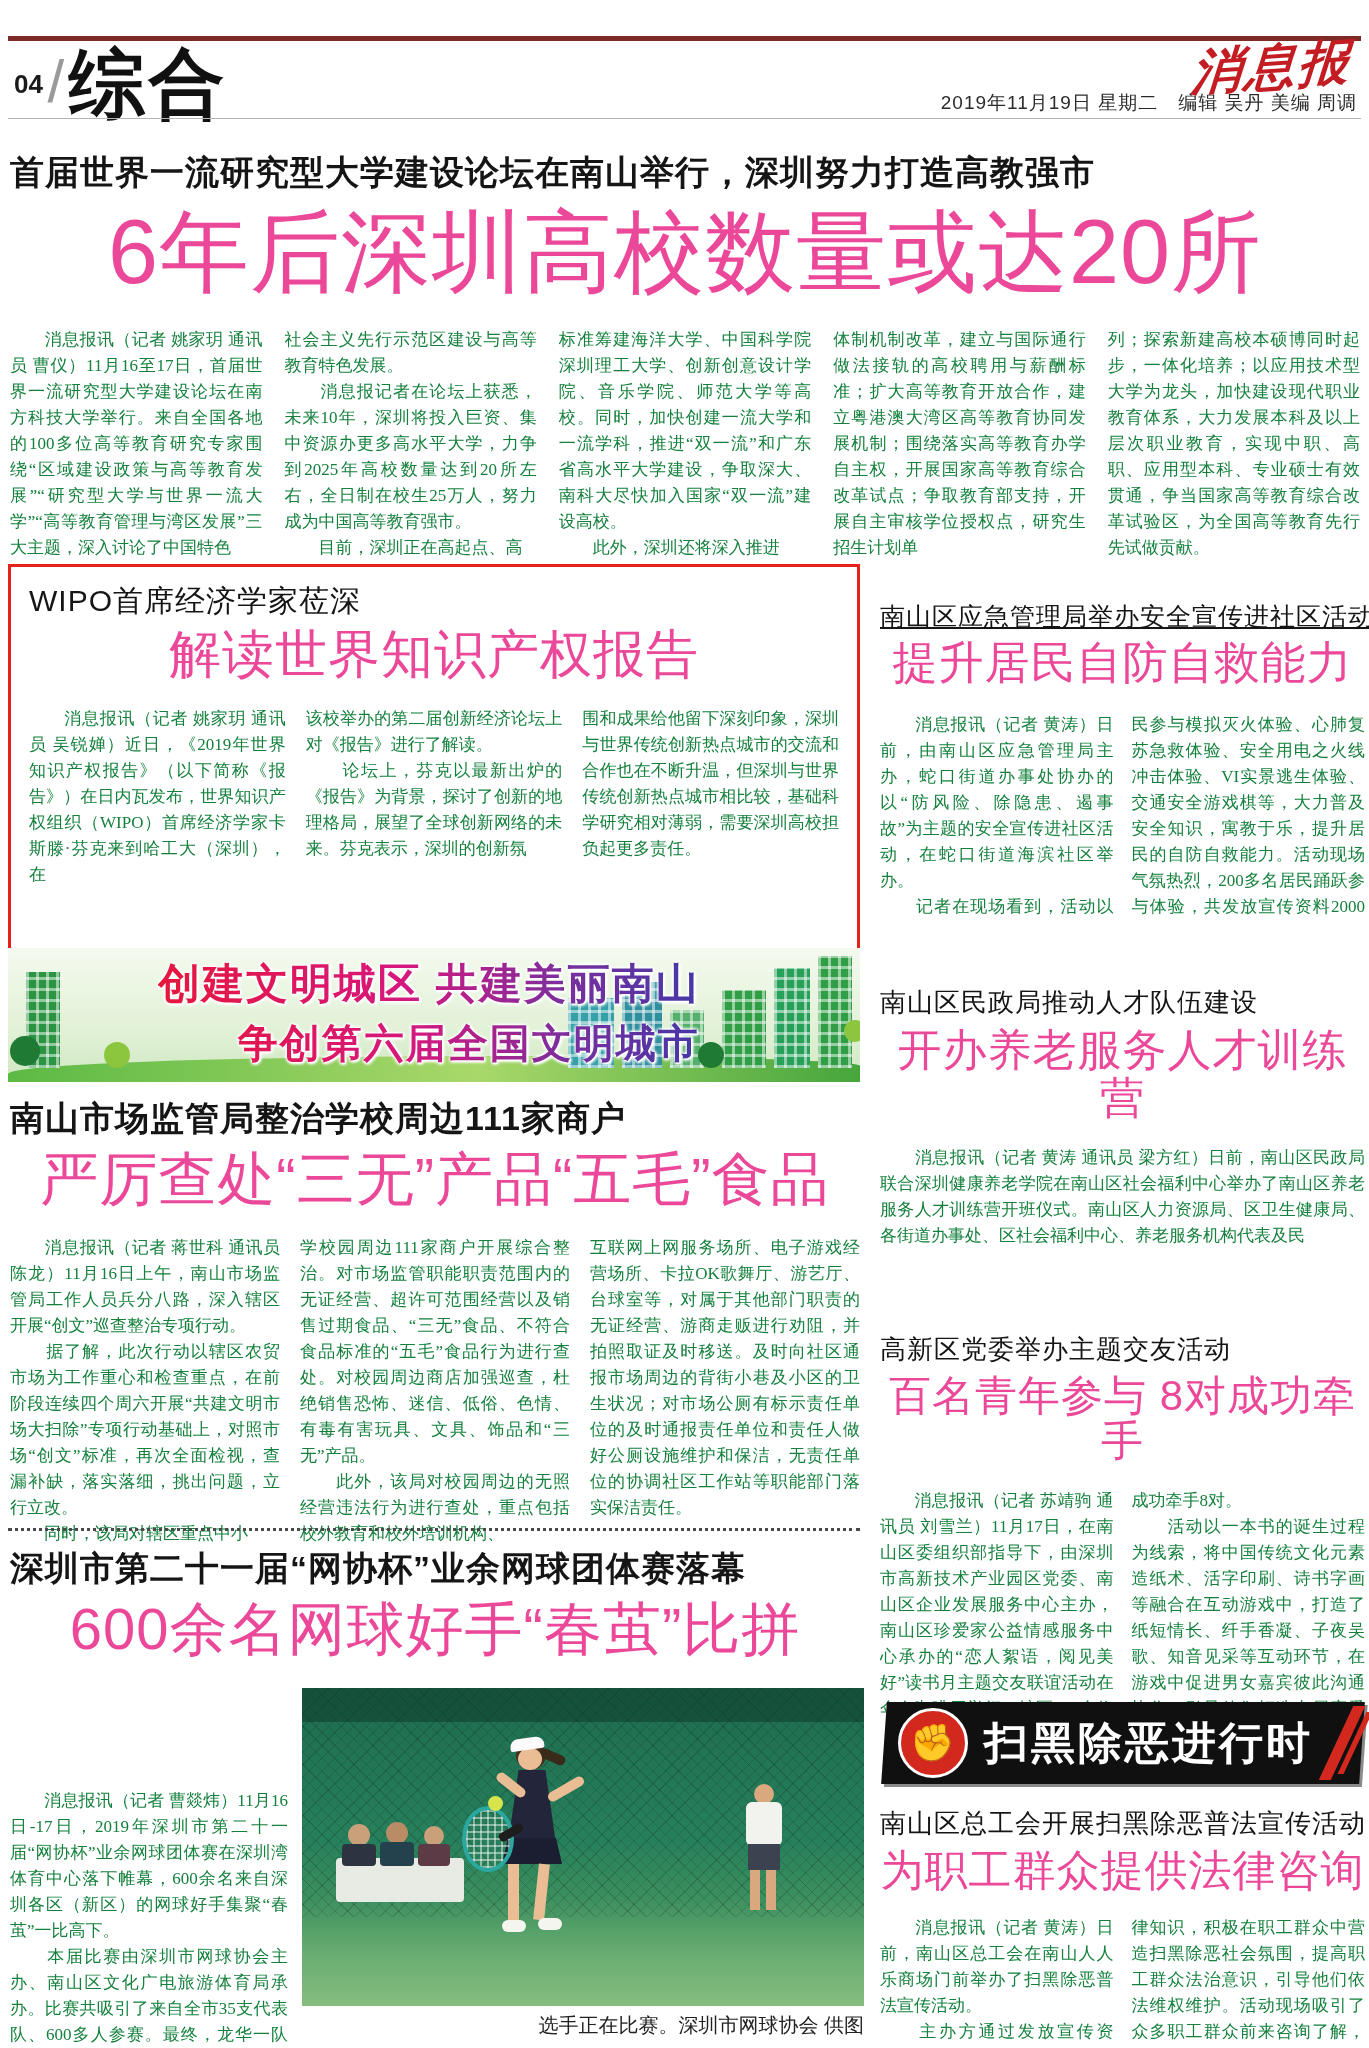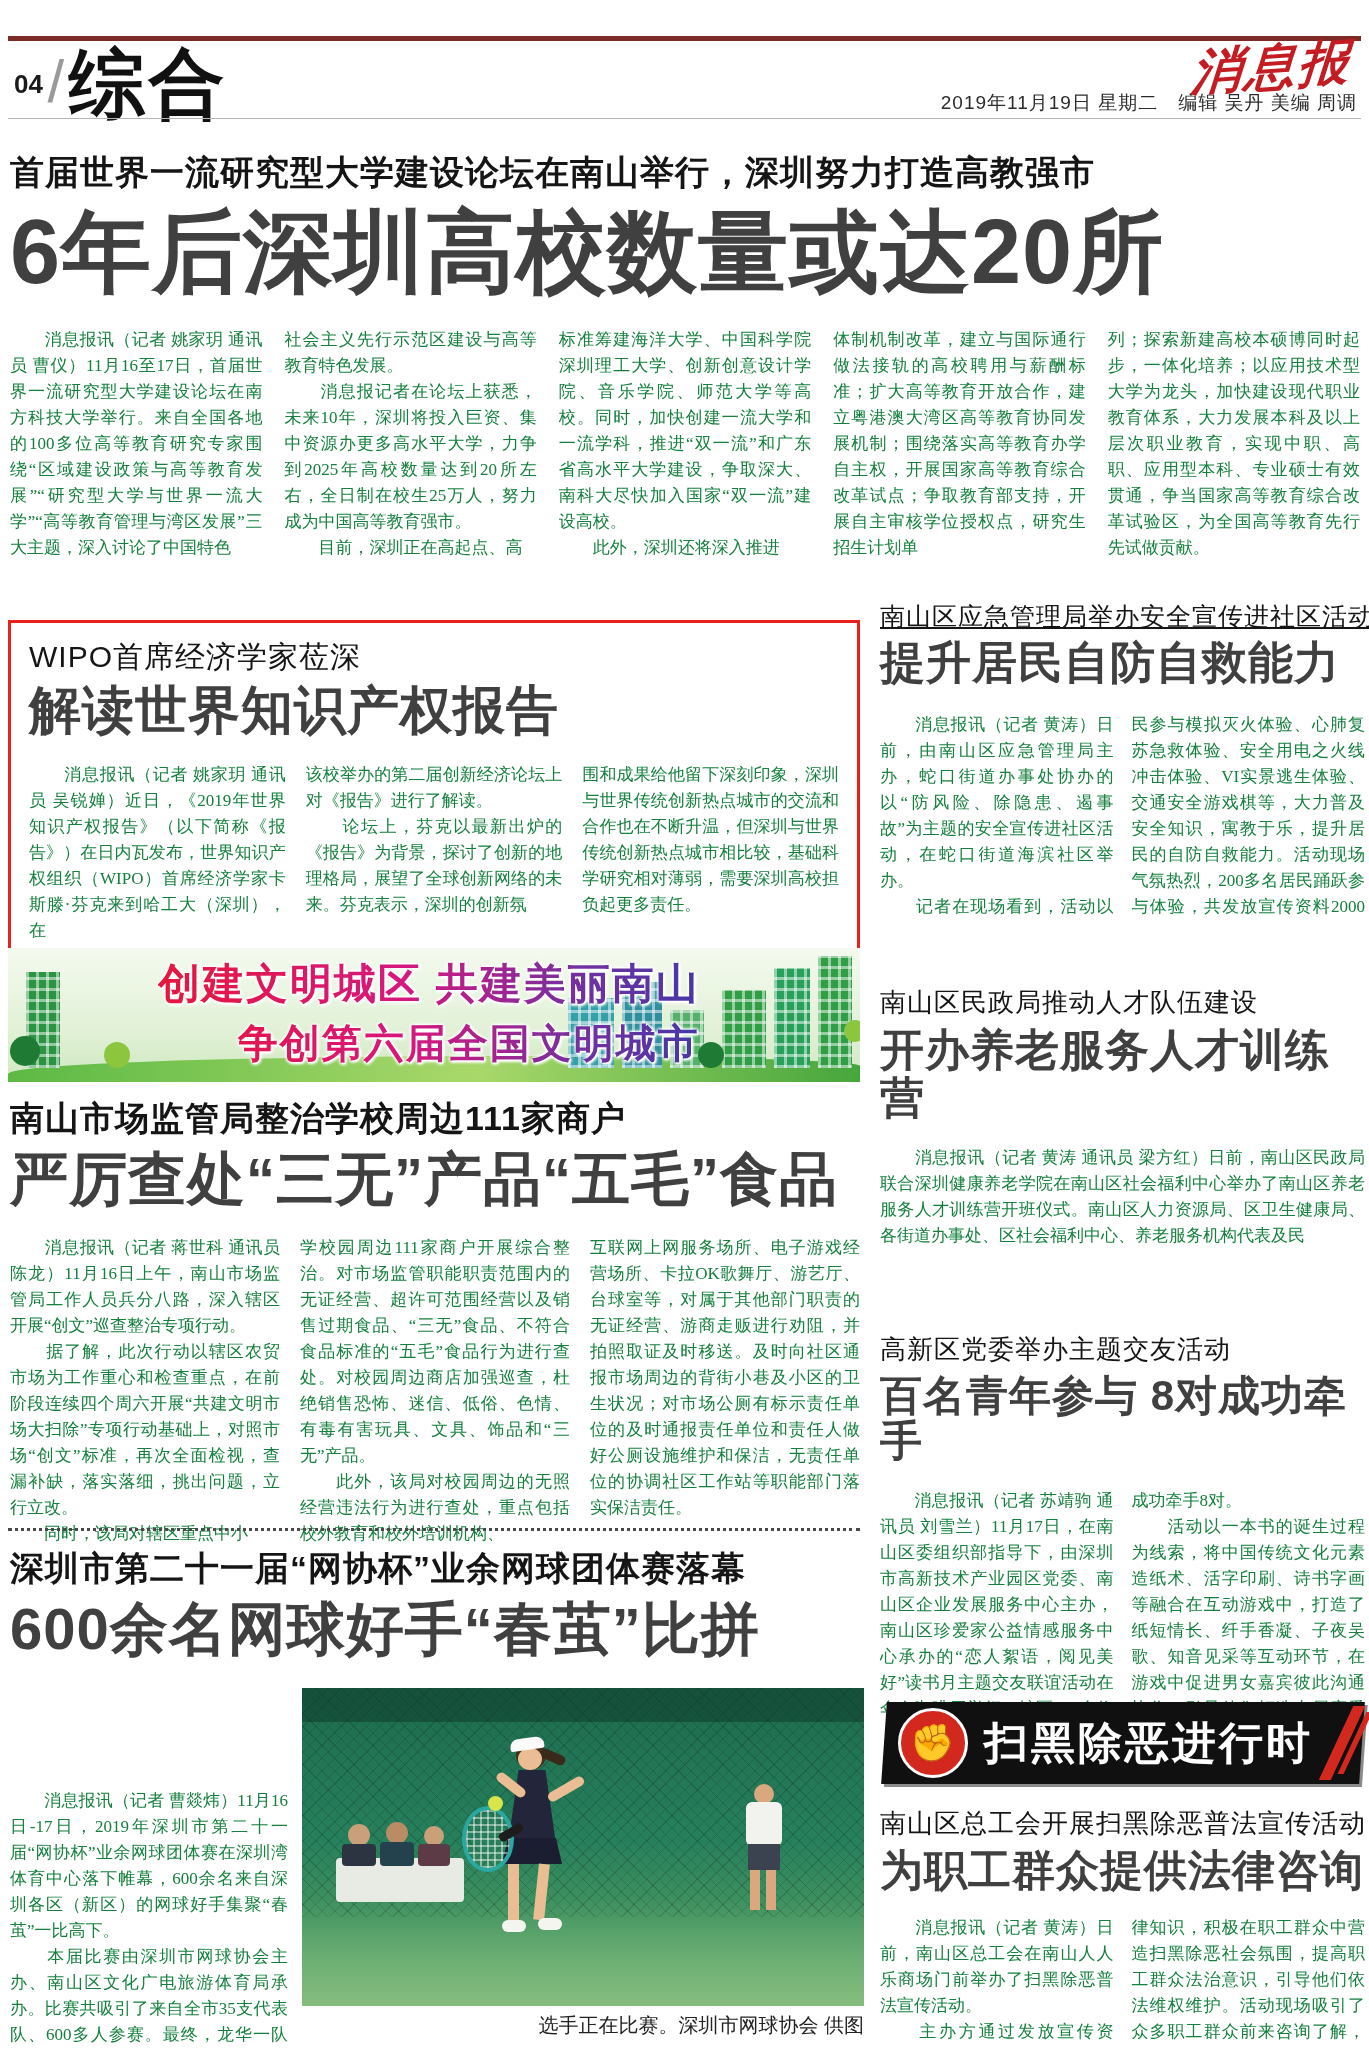--- a/index.html
+++ b/index.html
@@ -3,21 +3,21 @@
 <meta charset="utf-8">
 <style>
   html,body{margin:0;padding:0;}
   body{
     width:1369px;height:2048px;position:relative;background:#ffffff;
     font-family:"Liberation Sans","DejaVu Sans",sans-serif;color:#111;
     overflow:hidden;
   }
   .abs{position:absolute;}
   .kicker{font-weight:600;color:#151515;white-space:nowrap;letter-spacing:1px;}
-  .headline{font-weight:700;color:#404040;letter-spacing:1px;line-height:1.08;}
+  .headline{font-weight:400;color:#ec4899;letter-spacing:1px;line-height:1.08;text-align:center;}
   .cols{display:flex;}
   .col{flex:1;min-width:0;}
   .bodytext{
     font-family:"Liberation Serif","DejaVu Serif",serif;
     font-size:17px;line-height:26px;text-align:justify;color:#15803d;
     white-space:pre-line;overflow:hidden;
   }
   .rule{background:#7d2b26;}
   .thinrule{background:#b5b5b5;height:1px;}
   .dotted{border-top:3px dotted #4a4a4a;height:0;}
@@ -84,21 +84,21 @@
     <div class="col bodytext">社会主义先行示范区建设与高等教育特色发展。
 　　消息报记者在论坛上获悉，未来10年，深圳将投入巨资、集中资源办更多高水平大学，力争到2025年高校数量达到20所左右，全日制在校生25万人，努力成为中国高等教育强市。
 　　目前，深圳正在高起点、高</div>
     <div class="col bodytext">标准筹建海洋大学、中国科学院深圳理工大学、创新创意设计学院、音乐学院、师范大学等高校。同时，加快创建一流大学和一流学科，推进“双一流”和广东省高水平大学建设，争取深大、南科大尽快加入国家“双一流”建设高校。
 　　此外，深圳还将深入推进</div>
     <div class="col bodytext">体制机制改革，建立与国际通行做法接轨的高校聘用与薪酬标准；扩大高等教育开放合作，建立粤港澳大湾区高等教育协同发展机制；围绕落实高等教育办学自主权，开展国家高等教育综合改革试点；争取教育部支持，开展自主审核学位授权点，研究生招生计划单</div>
     <div class="col bodytext">列；探索新建高校本硕博同时起步，一体化培养；以应用技术型大学为龙头，加快建设现代职业教育体系，大力发展本科及以上层次职业教育，实现中职、高职、应用型本科、专业硕士有效贯通，争当国家高等教育综合改革试验区，为全国高等教育先行先试做贡献。</div>
   </div>
 </div>
 
-<div class="abs redbox" style="left:8px;top:620px;width:852px;height:414px;">
+<div class="abs redbox" style="left:8px;top:564px;width:852px;height:414px;">
   <div class="kicker" style="font-size:30px;font-weight:500;">WIPO首席经济学家莅深</div>
   <div class="headline" style="font-size:52px;margin-top:4px;">解读世界知识产权报告</div>
   <div class="cols" style="gap:20px;margin-top:24px;height:196px;">
     <div class="col bodytext">　　消息报讯（记者 姚家玥 通讯员 吴锐婵）近日，《2019年世界知识产权报告》（以下简称《报告》）在日内瓦发布，世界知识产权组织（WIPO）首席经济学家卡斯滕·芬克来到哈工大（深圳），在</div>
     <div class="col bodytext">该校举办的第二届创新经济论坛上对《报告》进行了解读。
 　　论坛上，芬克以最新出炉的《报告》为背景，探讨了创新的地理格局，展望了全球创新网络的未来。芬克表示，深圳的创新氛</div>
     <div class="col bodytext">围和成果给他留下深刻印象，深圳与世界传统创新热点城市的交流和合作也在不断升温，但深圳与世界传统创新热点城市相比较，基础科学研究相对薄弱，需要深圳高校担负起更多责任。</div>
   </div>
 </div>
 

